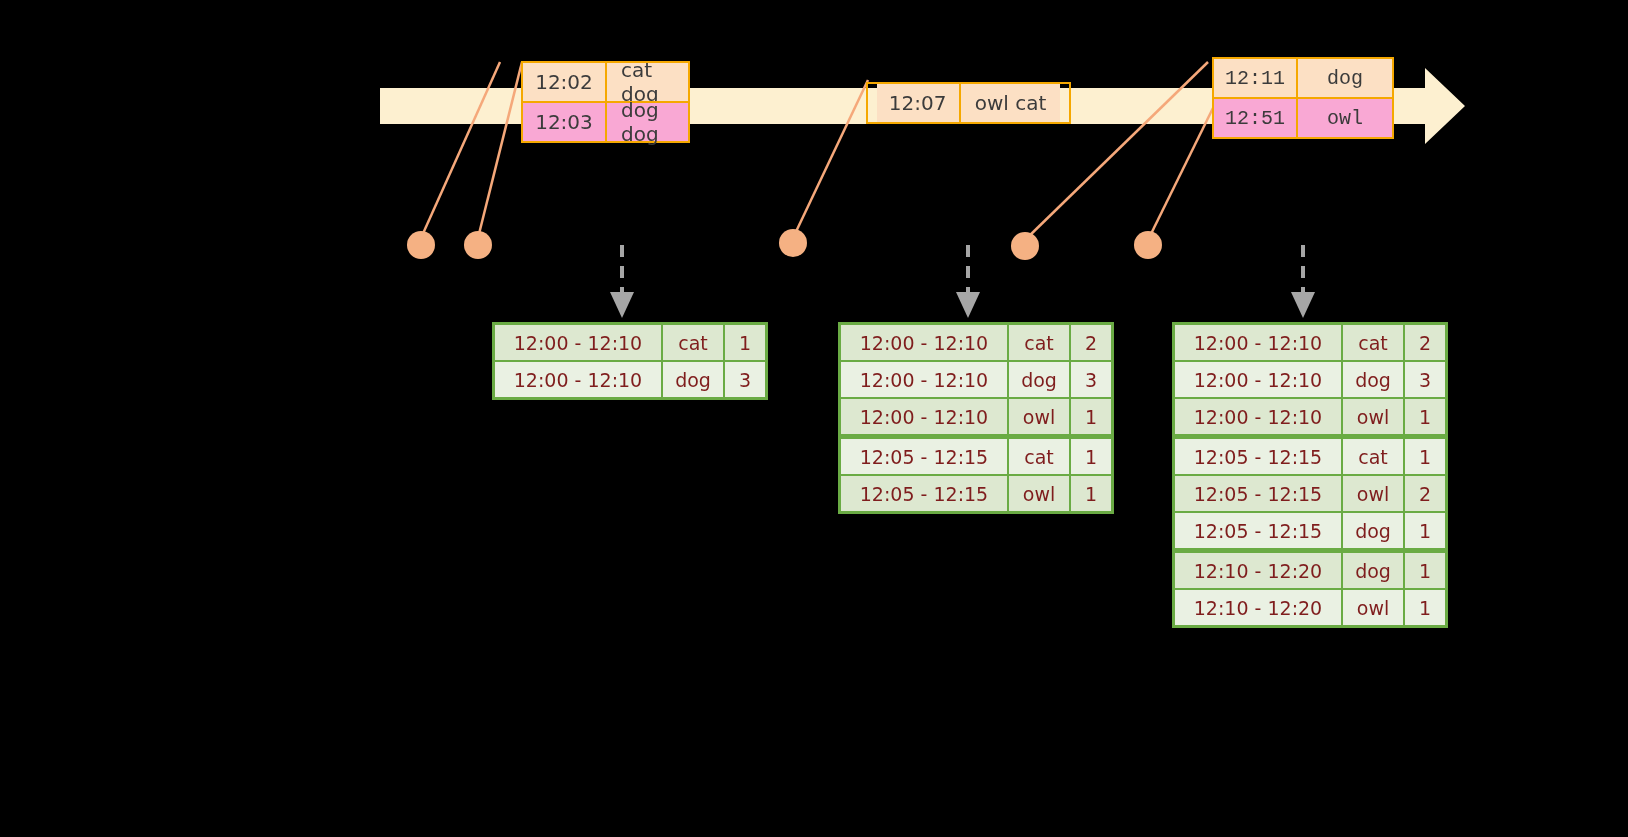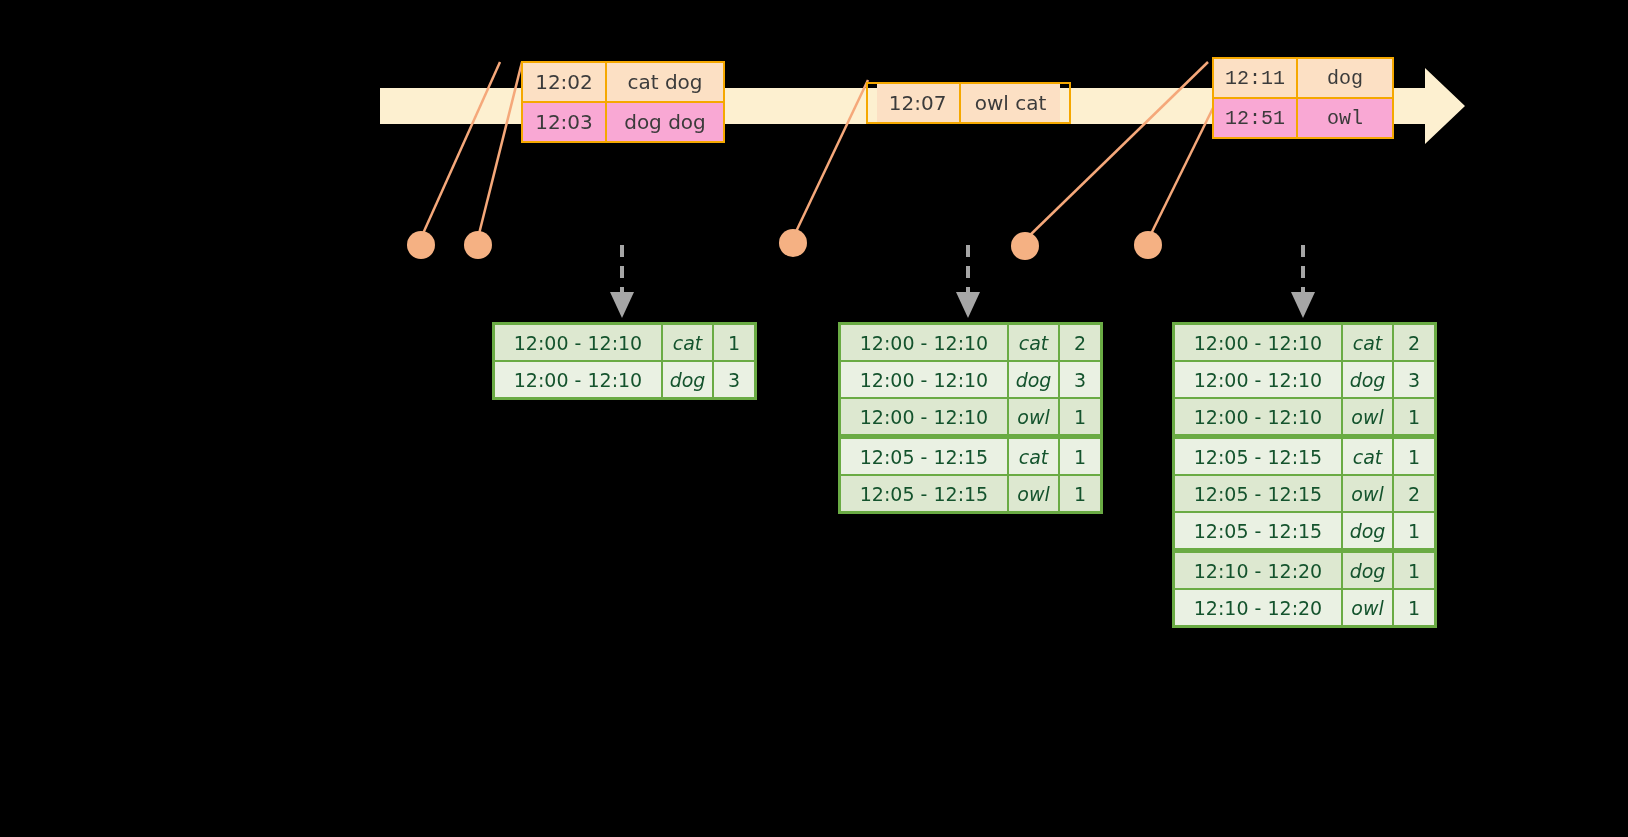--- a/index.html
+++ b/index.html
@@ -83,24 +83,24 @@
     height: 35px;
     gap: 2px;
   }
   .res-row.grp-sep { margin-top: 3px; }
   .res-cell {
     box-sizing: border-box;
     display: flex;
     align-items: center;
     justify-content: center;
     font-size: 19px;
-    color: #14532d;
+    color: #7f1d1d;
   }
   .c-window { width: 166px; }
-  .c-word   { width: 49px; font-style: italic; }
+  .c-word   { width: 60px; }
   .c-count  { width: 40px; }
   .shade-a .res-cell { background: #dde8d0; }
   .shade-b .res-cell { background: #eaf1e3; }
 </style>
 </head>
 <body>
 
 <div id="stage">
 
   <svg class="layer" viewBox="0 0 1628 837">
@@ -134,21 +134,21 @@
         <line x1="968" y1="245" x2="968" y2="292" stroke-dasharray="12 9"></line>
         <path d="M 956 292 L 980 292 L 968 318 Z" fill="#a6a6a6" stroke="none"></path>
       </g>
       <g>
         <line x1="1303" y1="245" x2="1303" y2="292" stroke-dasharray="12 9"></line>
         <path d="M 1291 292 L 1315 292 L 1303 318 Z" fill="#a6a6a6" stroke="none"></path>
       </g>
     </g>
   </svg>
 
-  <div class="evt-group" style="left:521px; top:61px; width:204px;">
+  <div class="evt-group" style="left:521px; top:61px; width:169px;">
     <div class="evt-row tone-a">
       <div class="evt-time">12:02</div>
       <div class="evt-words">cat dog</div>
     </div>
     <div class="evt-row tone-b">
       <div class="evt-time">12:03</div>
       <div class="evt-words">dog dog</div>
     </div>
   </div>
 

